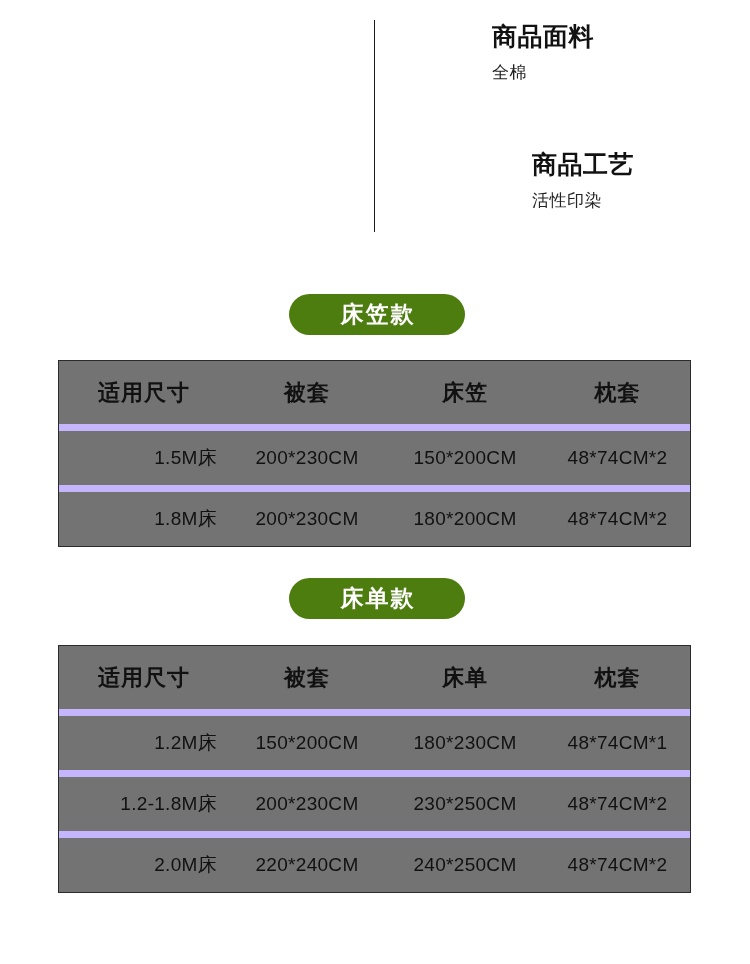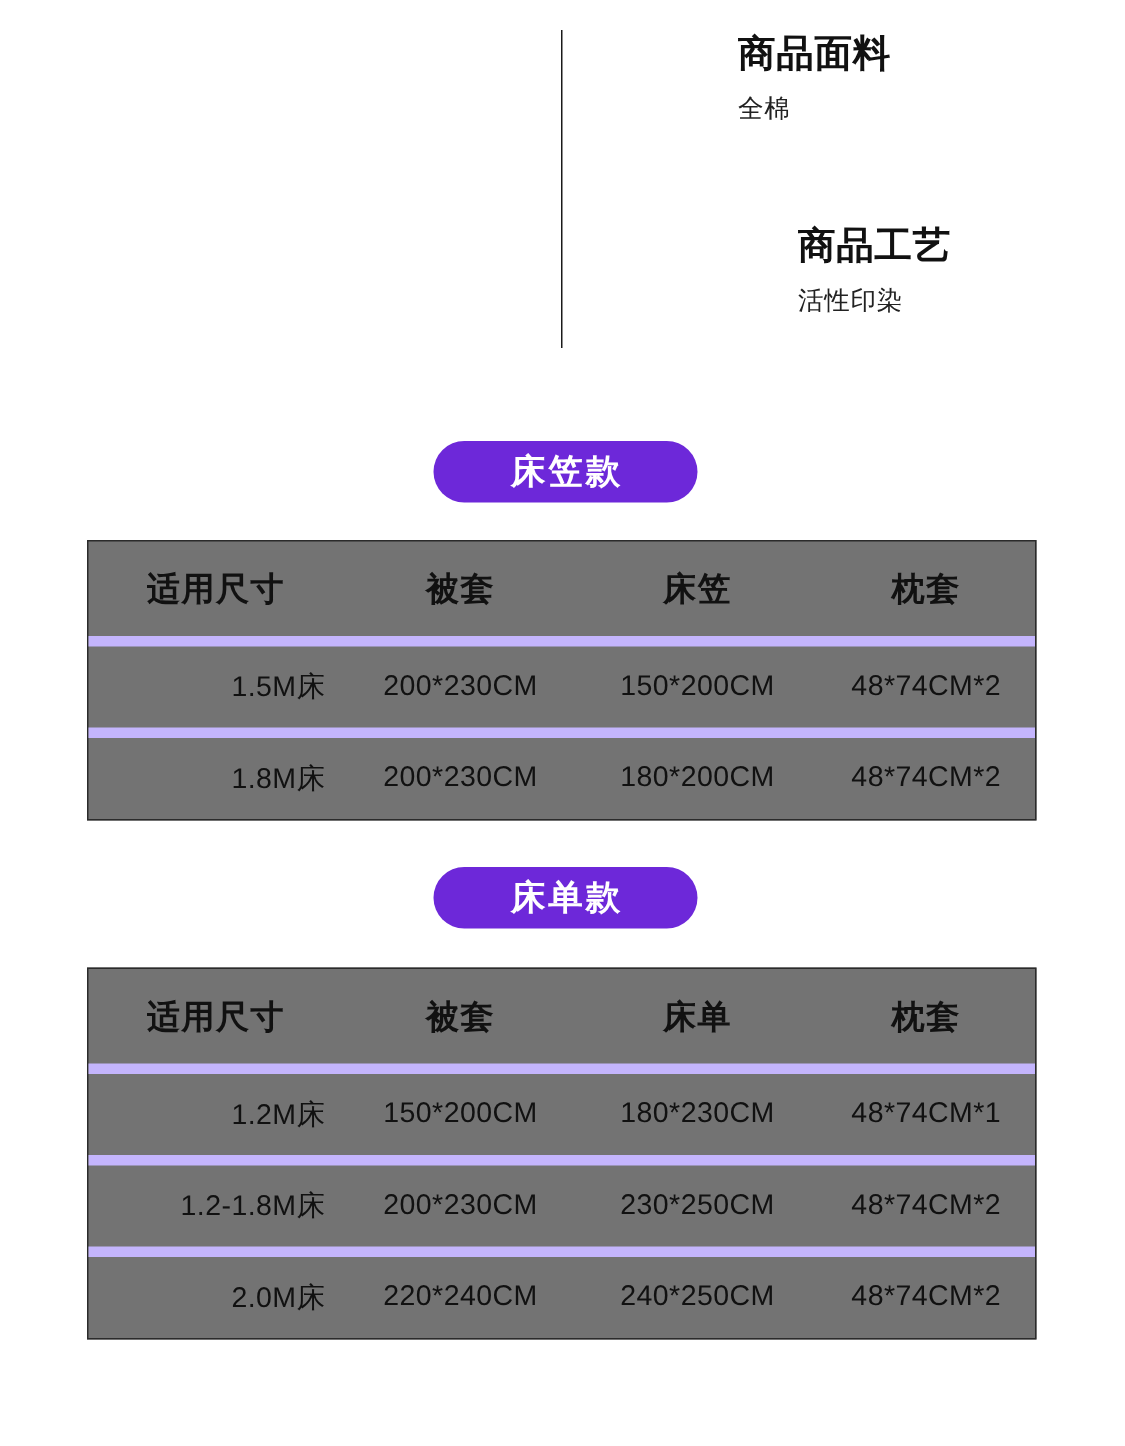--- a/index.html
+++ b/index.html
@@ -57,21 +57,21 @@
     color: #222222;
     white-space: nowrap;
   }
 
   
   .badge {
     position: absolute;
     width: 176px;
     height: 41px;
     border-radius: 21px;
-    background: #6d28d9;
+    background: #4d7c0f;
     color: #ffffff;
     font-size: 23px;
     font-weight: 700;
     letter-spacing: 2px;
     display: flex;
     align-items: center;
     justify-content: center;
     box-sizing: border-box;
     padding-left: 2px;
   }

